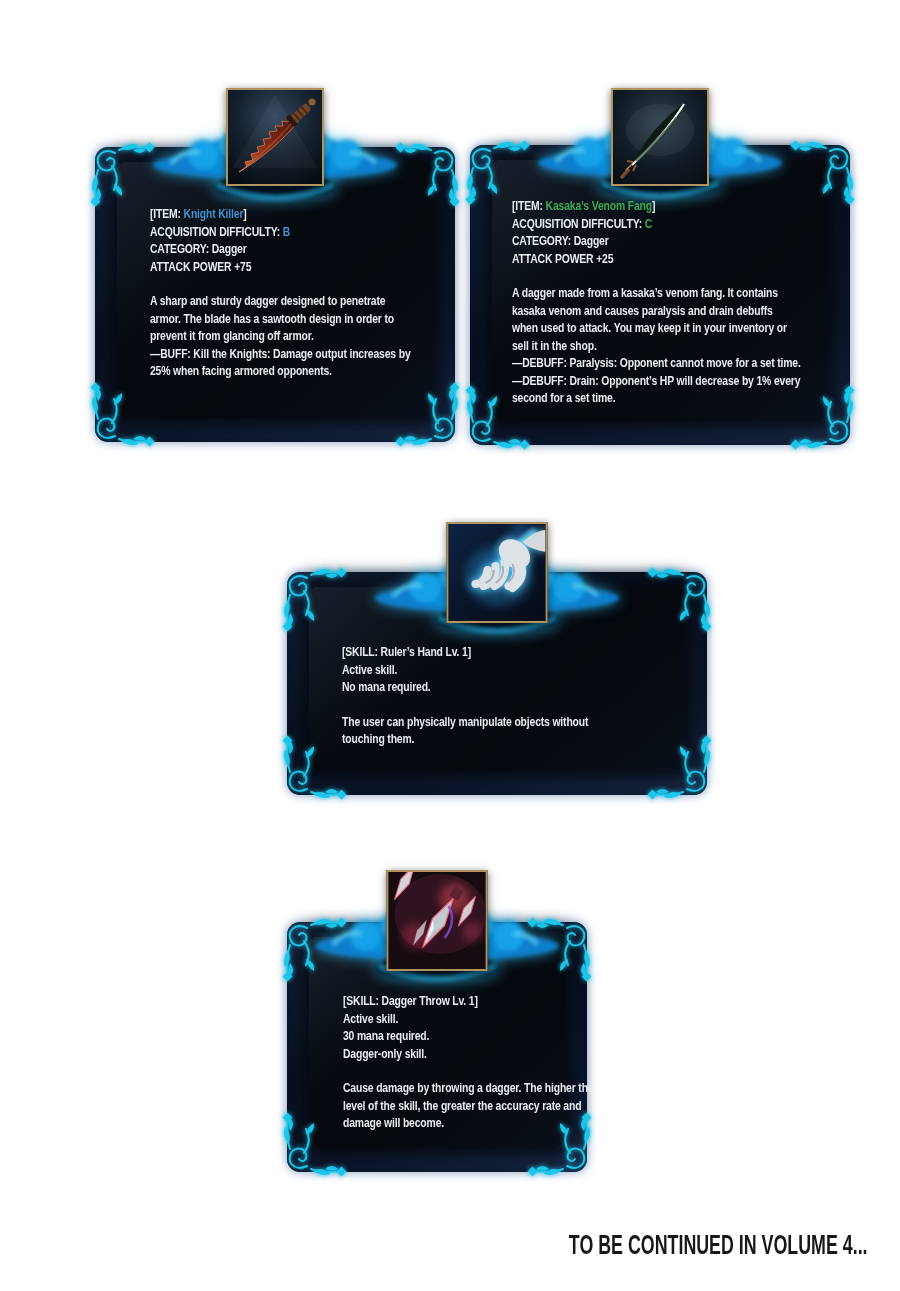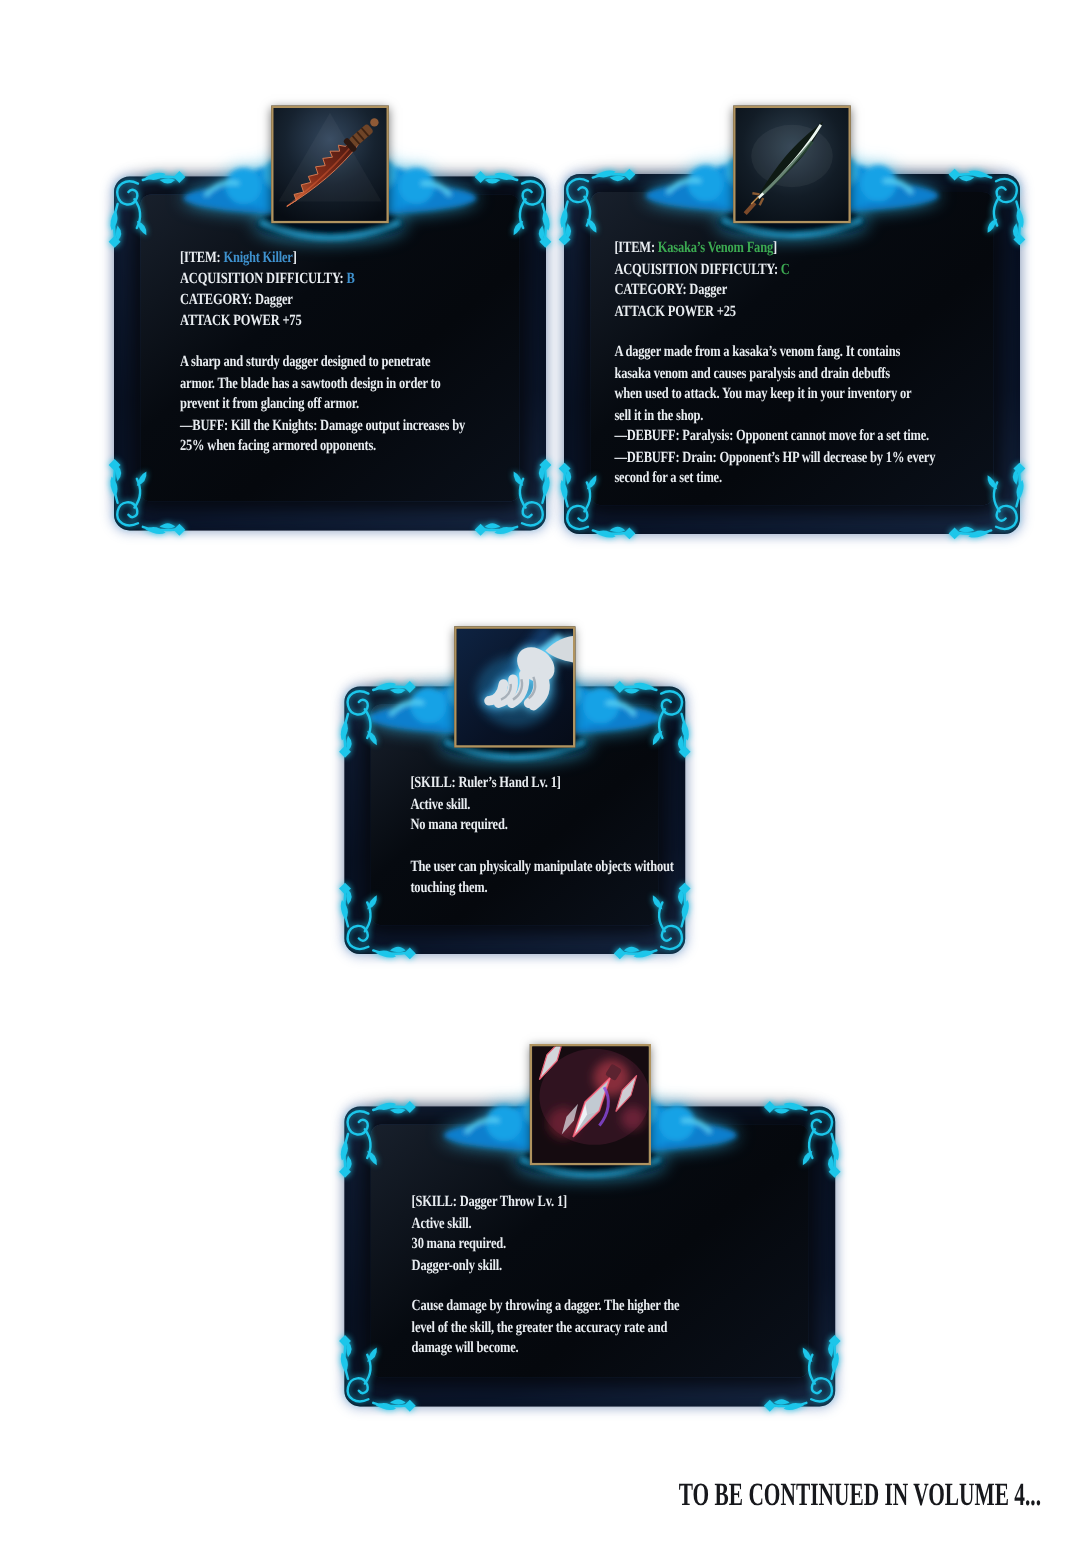--- a/index.html
+++ b/index.html
@@ -1,17 +1,17 @@
 <!DOCTYPE html>
 <html><head>
 <meta charset="utf-8">
 <style>
   html,body{margin:0;padding:0;background:#ffffff;}
   .page{position:relative;width:900px;height:1291px;background:#ffffff;overflow:hidden;
-        font-family:Liberation Serif, serif;}
+        font-family:Liberation Sans, sans-serif;}
 
   .panel{position:absolute;}
   .frame{position:absolute;inset:0;border-radius:13px;
          background:linear-gradient(160deg,#2e4c7e 0%,#1c3158 16%,#101f3c 45%,#142547 72%,#2b4876 100%);
          box-shadow:0 0 9px 2px rgba(70,110,180,.40), inset 0 0 24px 8px rgba(2,6,14,.75);}
   .inner{position:absolute;left:22px;right:22px;top:15px;bottom:24px;border-radius:9px;
          background:linear-gradient(140deg,#18202c 0%,#060a10 38%,#05080d 62%,#0a101a 100%);
          box-shadow:0 0 18px 10px rgba(4,7,12,.92);}
 
   .orn{position:absolute;width:70px;height:70px;pointer-events:none;
@@ -192,21 +192,21 @@
       <div class="desc">A dagger made from a kasaka’s venom fang. It contains
 kasaka venom and causes paralysis and drain debuffs
 when used to attack. You may keep it in your inventory or
 sell it in the shop.
 —DEBUFF: Paralysis: Opponent cannot move for a set time.
 —DEBUFF: Drain: Opponent’s HP will decrease by 1% every
 second for a set time.</div>
     </div>
   </div>
 
-  <div class="panel" style="left:287px;top:572px;width:284px;height:223px">
+  <div class="panel" style="left:287px;top:572px;width:420px;height:223px">
     <div class="frame"></div>
     <div class="inner"></div>
     <svg class="cloud" style="top:-26px" viewBox="0 0 260 100">
         <use href="#cloudg"></use>
       </svg>
     <svg class="orn tl" viewBox="0 0 70 70">
         <use href="#orn"></use>
       </svg>
     <svg class="orn tr" viewBox="0 0 70 70">
         <use href="#orn"></use>
@@ -250,21 +250,21 @@
     </div>
     <div class="content" style="left:55px;top:71px;width:345px">
       <div class="hdr"><span>[SKILL: </span><span>Ruler’s Hand Lv. 1</span><span>]</span></div>
       <div class="stat"><span>Active skill.</span></div>
       <div class="stat"><span>No mana required.</span></div>
       <div class="desc">The user can physically manipulate objects without
 touching them.</div>
     </div>
   </div>
 
-  <div class="panel" style="left:287px;top:922px;width:409px;height:250px">
+  <div class="panel" style="left:287px;top:922px;width:300px;height:250px">
     <div class="frame"></div>
     <div class="inner"></div>
     <svg class="cloud" style="top:-28px" viewBox="0 0 260 100">
         <use href="#cloudg"></use>
       </svg>
     <svg class="orn tl" viewBox="0 0 70 70">
         <use href="#orn"></use>
       </svg>
     <svg class="orn tr" viewBox="0 0 70 70">
         <use href="#orn"></use>

